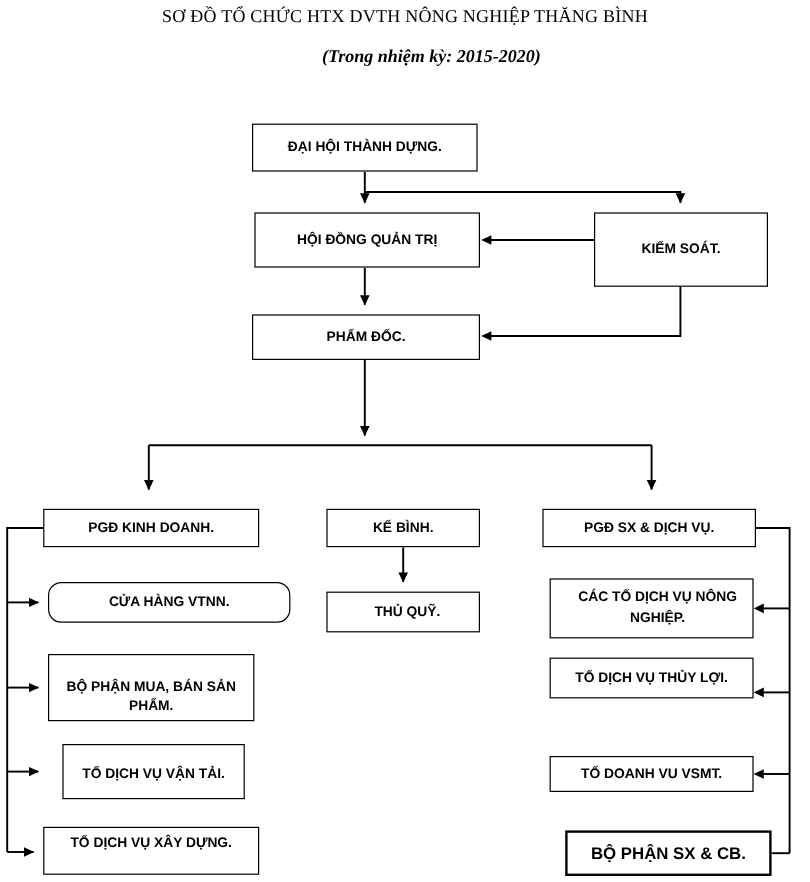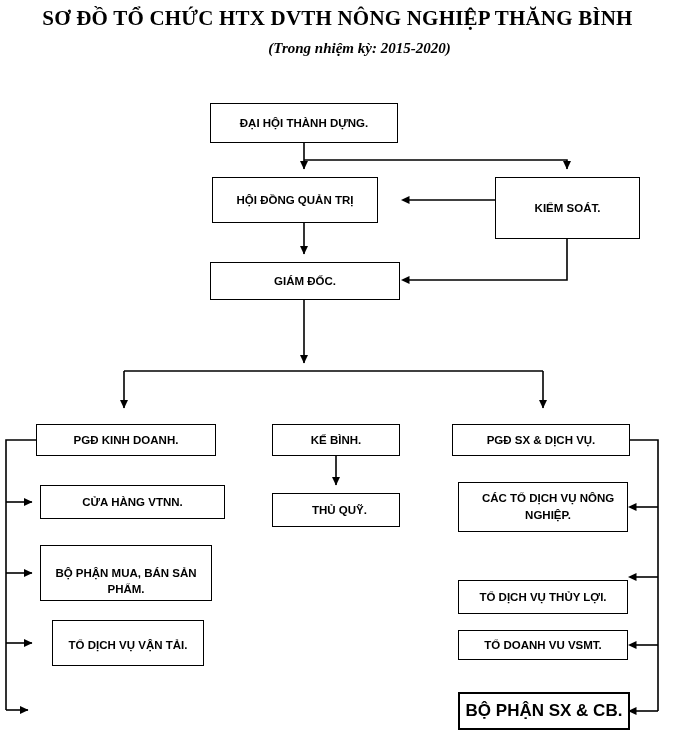--- a/index.html
+++ b/index.html
@@ -15,22 +15,22 @@
     font-family: "Liberation Sans", sans-serif;
     overflow: hidden;
   }
   .title {
     position: absolute;
     left: 0;
     top: 6px;
     width: 675px;
     text-align: center;
     font-family: "Liberation Serif", serif;
-    font-weight: bold;
-    font-size: 21px;
+    font-weight: normal;
+    font-size: 15px;
     letter-spacing: 0.2px;
     color: #000;
   }
   .subtitle {
     position: absolute;
     left: 0;
     top: 40px;
     width: 675px;
     text-align: center;
     font-family: "Liberation Serif", serif;
@@ -59,21 +59,22 @@
     text-align: center;
     font-family: "Liberation Sans", sans-serif;
     font-weight: bold;
     font-size: 11.5px;
     line-height: 1.45;
     color: #000;
     padding: 2px 4px;
   }
   .node.heavy {
     border-width: 2.4px;
-    font-size: 17px;
+    font-size: 14px;
+    margin-left: 13px;
   }
   .node .label {
     display: block;
     width: 100%;
   }
 </style>
 </head>
 <body>
 
 <div id="page">
@@ -128,70 +129,73 @@
       <path d="M658,645 L636,645" marker-end="url(#arrow-l)"></path>
       <path d="M658,711 L636,711" marker-end="url(#arrow-l)"></path>
 
     </g>
   </svg>
 
   <div class="node" style="left:210px; top:103px; width:188px; height:40px;">
     <span class="label">ĐẠI HỘI THÀNH DỰNG.</span>
   </div>
 
-  <div class="node" style="left:212px; top:177px; width:166px; height:46px;">
+  <div class="node" style="left:212px; top:177px; width:188px; height:46px;">
     <span class="label">HỘI ĐỒNG QUẢN TRỊ</span>
   </div>
 
   <div class="node" style="left:495px; top:177px; width:145px; height:62px;">
     <span class="label">KIỂM SOÁT.</span>
   </div>
 
   <div class="node" style="left:210px; top:262px; width:190px; height:38px;">
-    <span class="label">GIÁM ĐỐC.</span>
+    <span class="label">PHẨM ĐỐC.</span>
   </div>
 
   <div class="node" style="left:36px; top:424px; width:180px; height:32px;">
     <span class="label">PGĐ KINH DOANH.</span>
   </div>
 
   <div class="node" style="left:272px; top:424px; width:128px; height:32px;">
     <span class="label">KẾ BÌNH.</span>
   </div>
 
   <div class="node" style="left:452px; top:424px; width:178px; height:32px;">
     <span class="label">PGĐ SX &amp; DỊCH VỤ.</span>
   </div>
 
-  <div class="node" style="left:40px; top:485px; width:185px; height:34px;">
+  <div class="node" style="left:40px; top:485px; width:202px; height:34px;border-radius:11px;">
     <span class="label">CỬA HÀNG VTNN.</span>
   </div>
 
   <div class="node" style="left:272px; top:493px; width:128px; height:34px;padding-left:11px;">
     <span class="label">THỦ QUỸ.</span>
   </div>
 
   <div class="node" style="left:458px; top:482px; width:170px; height:50px;padding-left:14px;">
     <span class="label">CÁC TỔ DỊCH VỤ NÔNG NGHIỆP.</span>
   </div>
 
   <div class="node" style="left:40px; top:545px; width:172px; height:56px;align-items:flex-end;">
     <span class="label">BỘ PHẬN MUA, BÁN SẢN PHẨM.</span>
   </div>
 
-  <div class="node" style="left:458px; top:580px; width:170px; height:34px;">
+  <div class="node" style="left:458px; top:548px; width:170px; height:34px;">
     <span class="label">TỔ DỊCH VỤ THỦY LỢI.</span>
   </div>
 
   <div class="node" style="left:52px; top:620px; width:152px; height:46px; align-items:center; padding-top:6px;">
     <span class="label">TỔ DỊCH VỤ VẬN TẢI.</span>
   </div>
 
   <div class="node" style="left:458px; top:630px; width:170px; height:30px;">
     <span class="label">TỔ DOANH VU VSMT.</span>
   </div>
 
+  <div class="node" style="left:36px; top:689px; width:180px; height:40px; align-items:flex-start; padding-top:5px;">
+    <span class="label">TỔ DỊCH VỤ XÂY DỰNG.</span>
+  </div>
 
   <div class="node heavy" style="left:458px; top:692px; width:172px; height:38px;">
     <span class="label">BỘ PHẬN SX &amp; CB.</span>
   </div>
 
 </div>
 
 </body></html>

